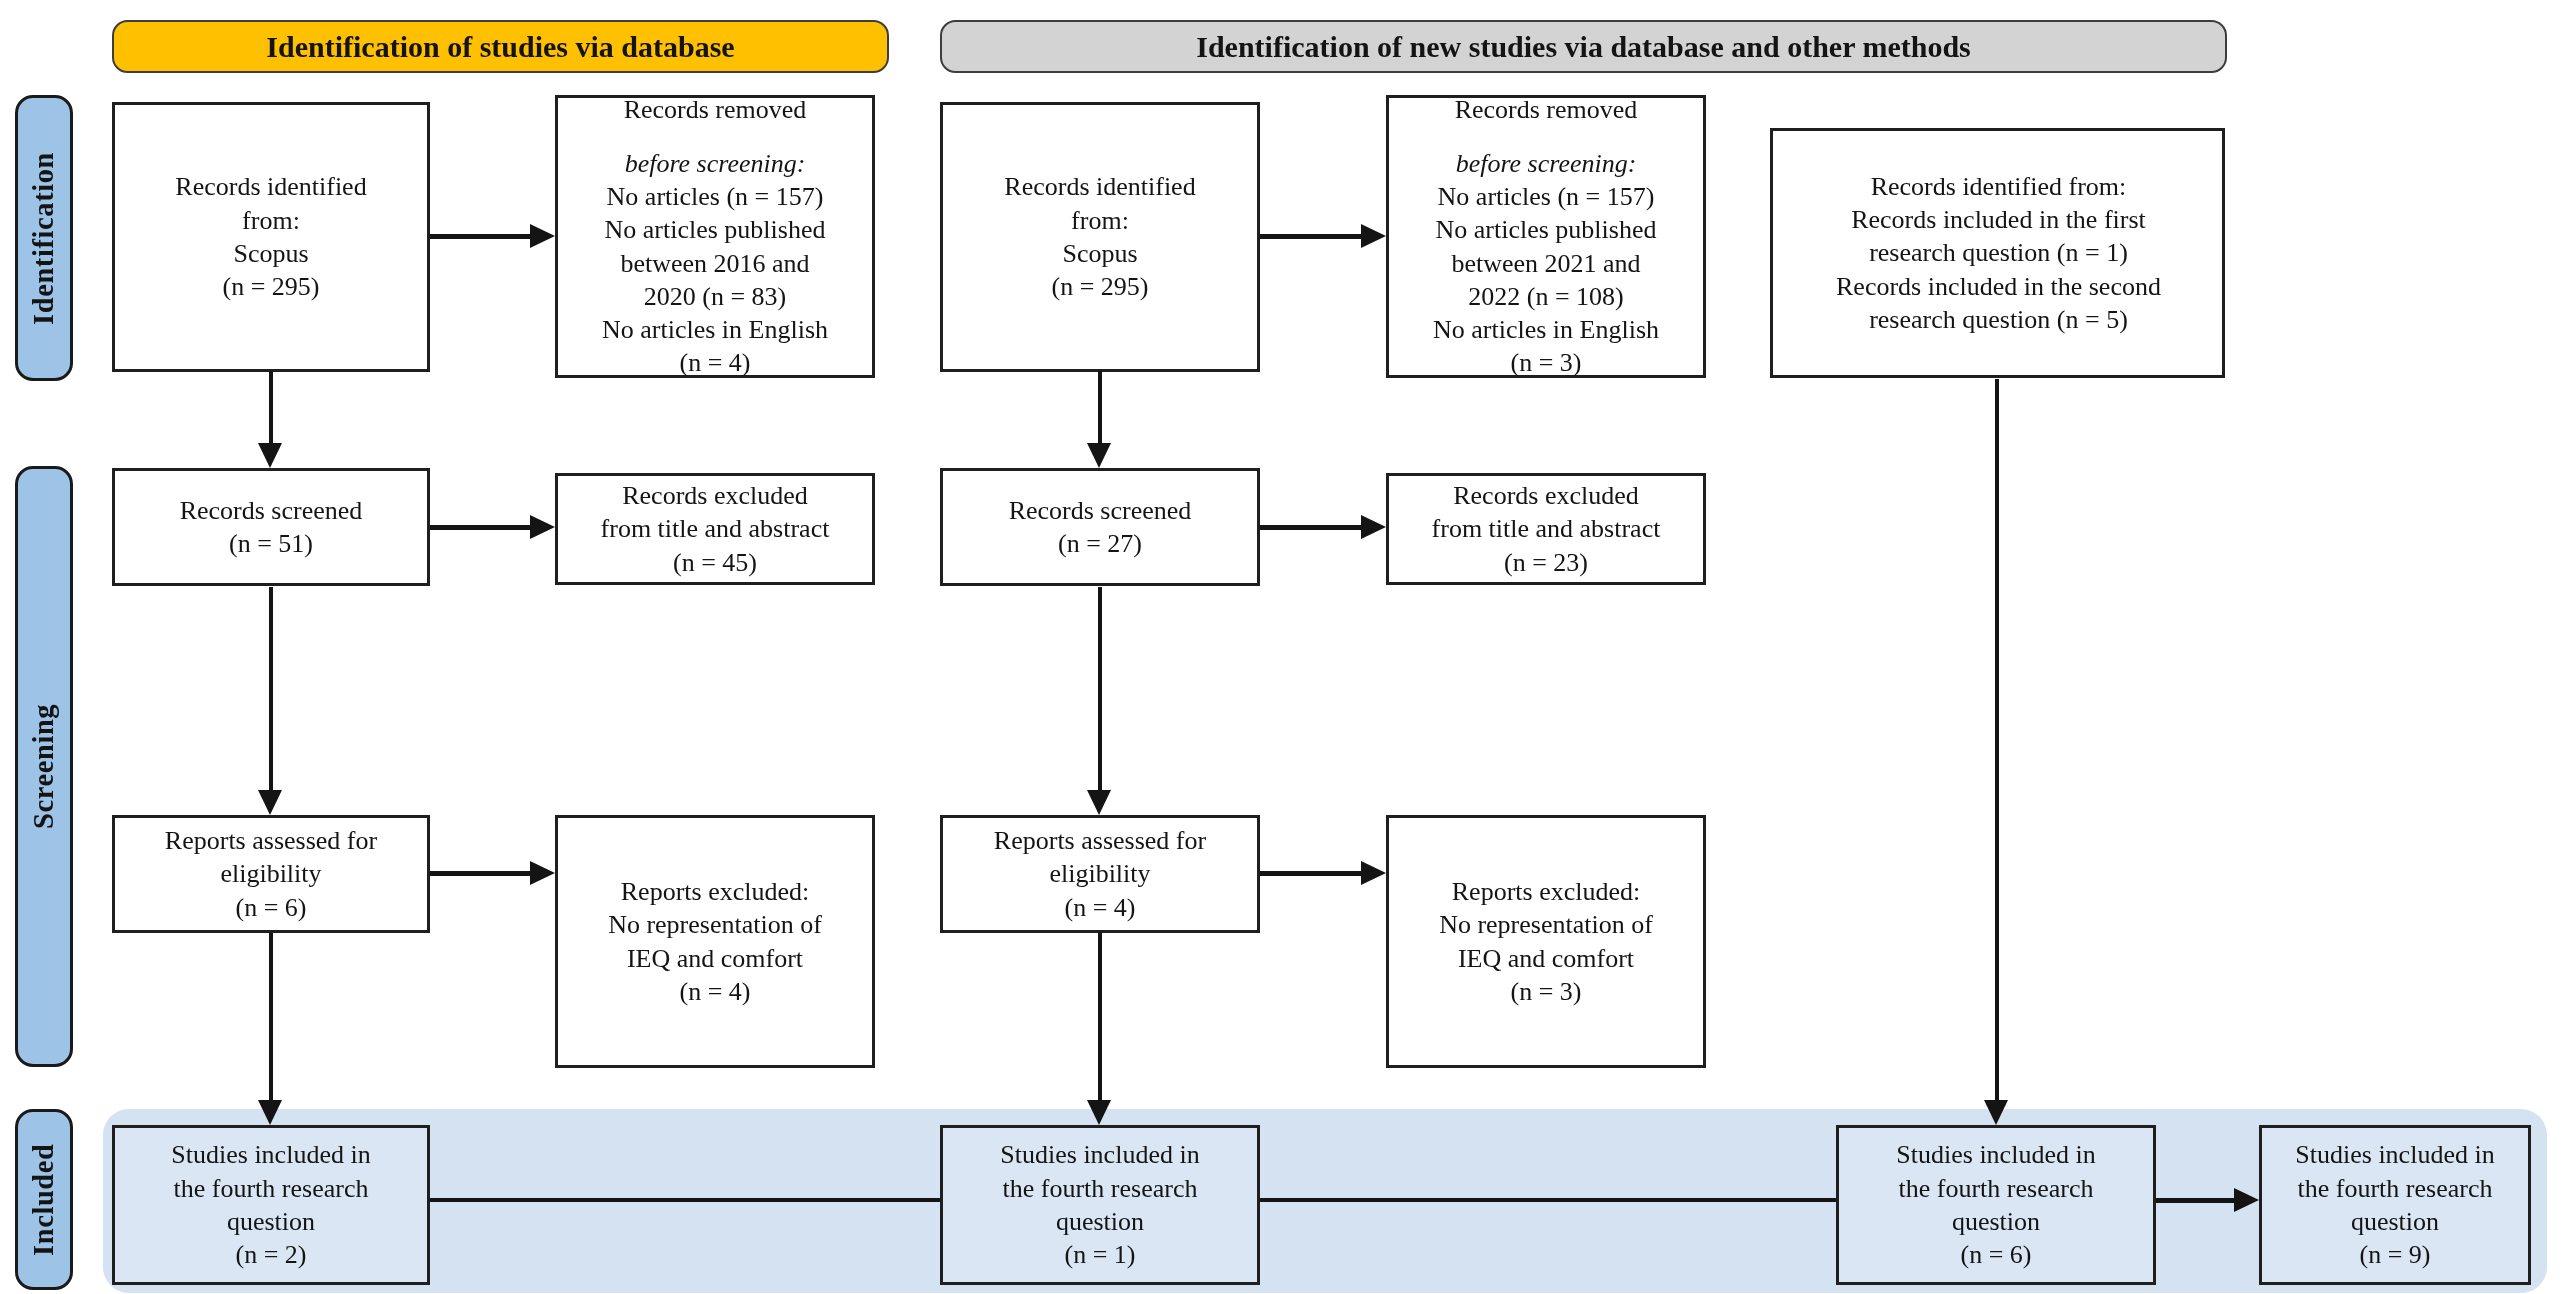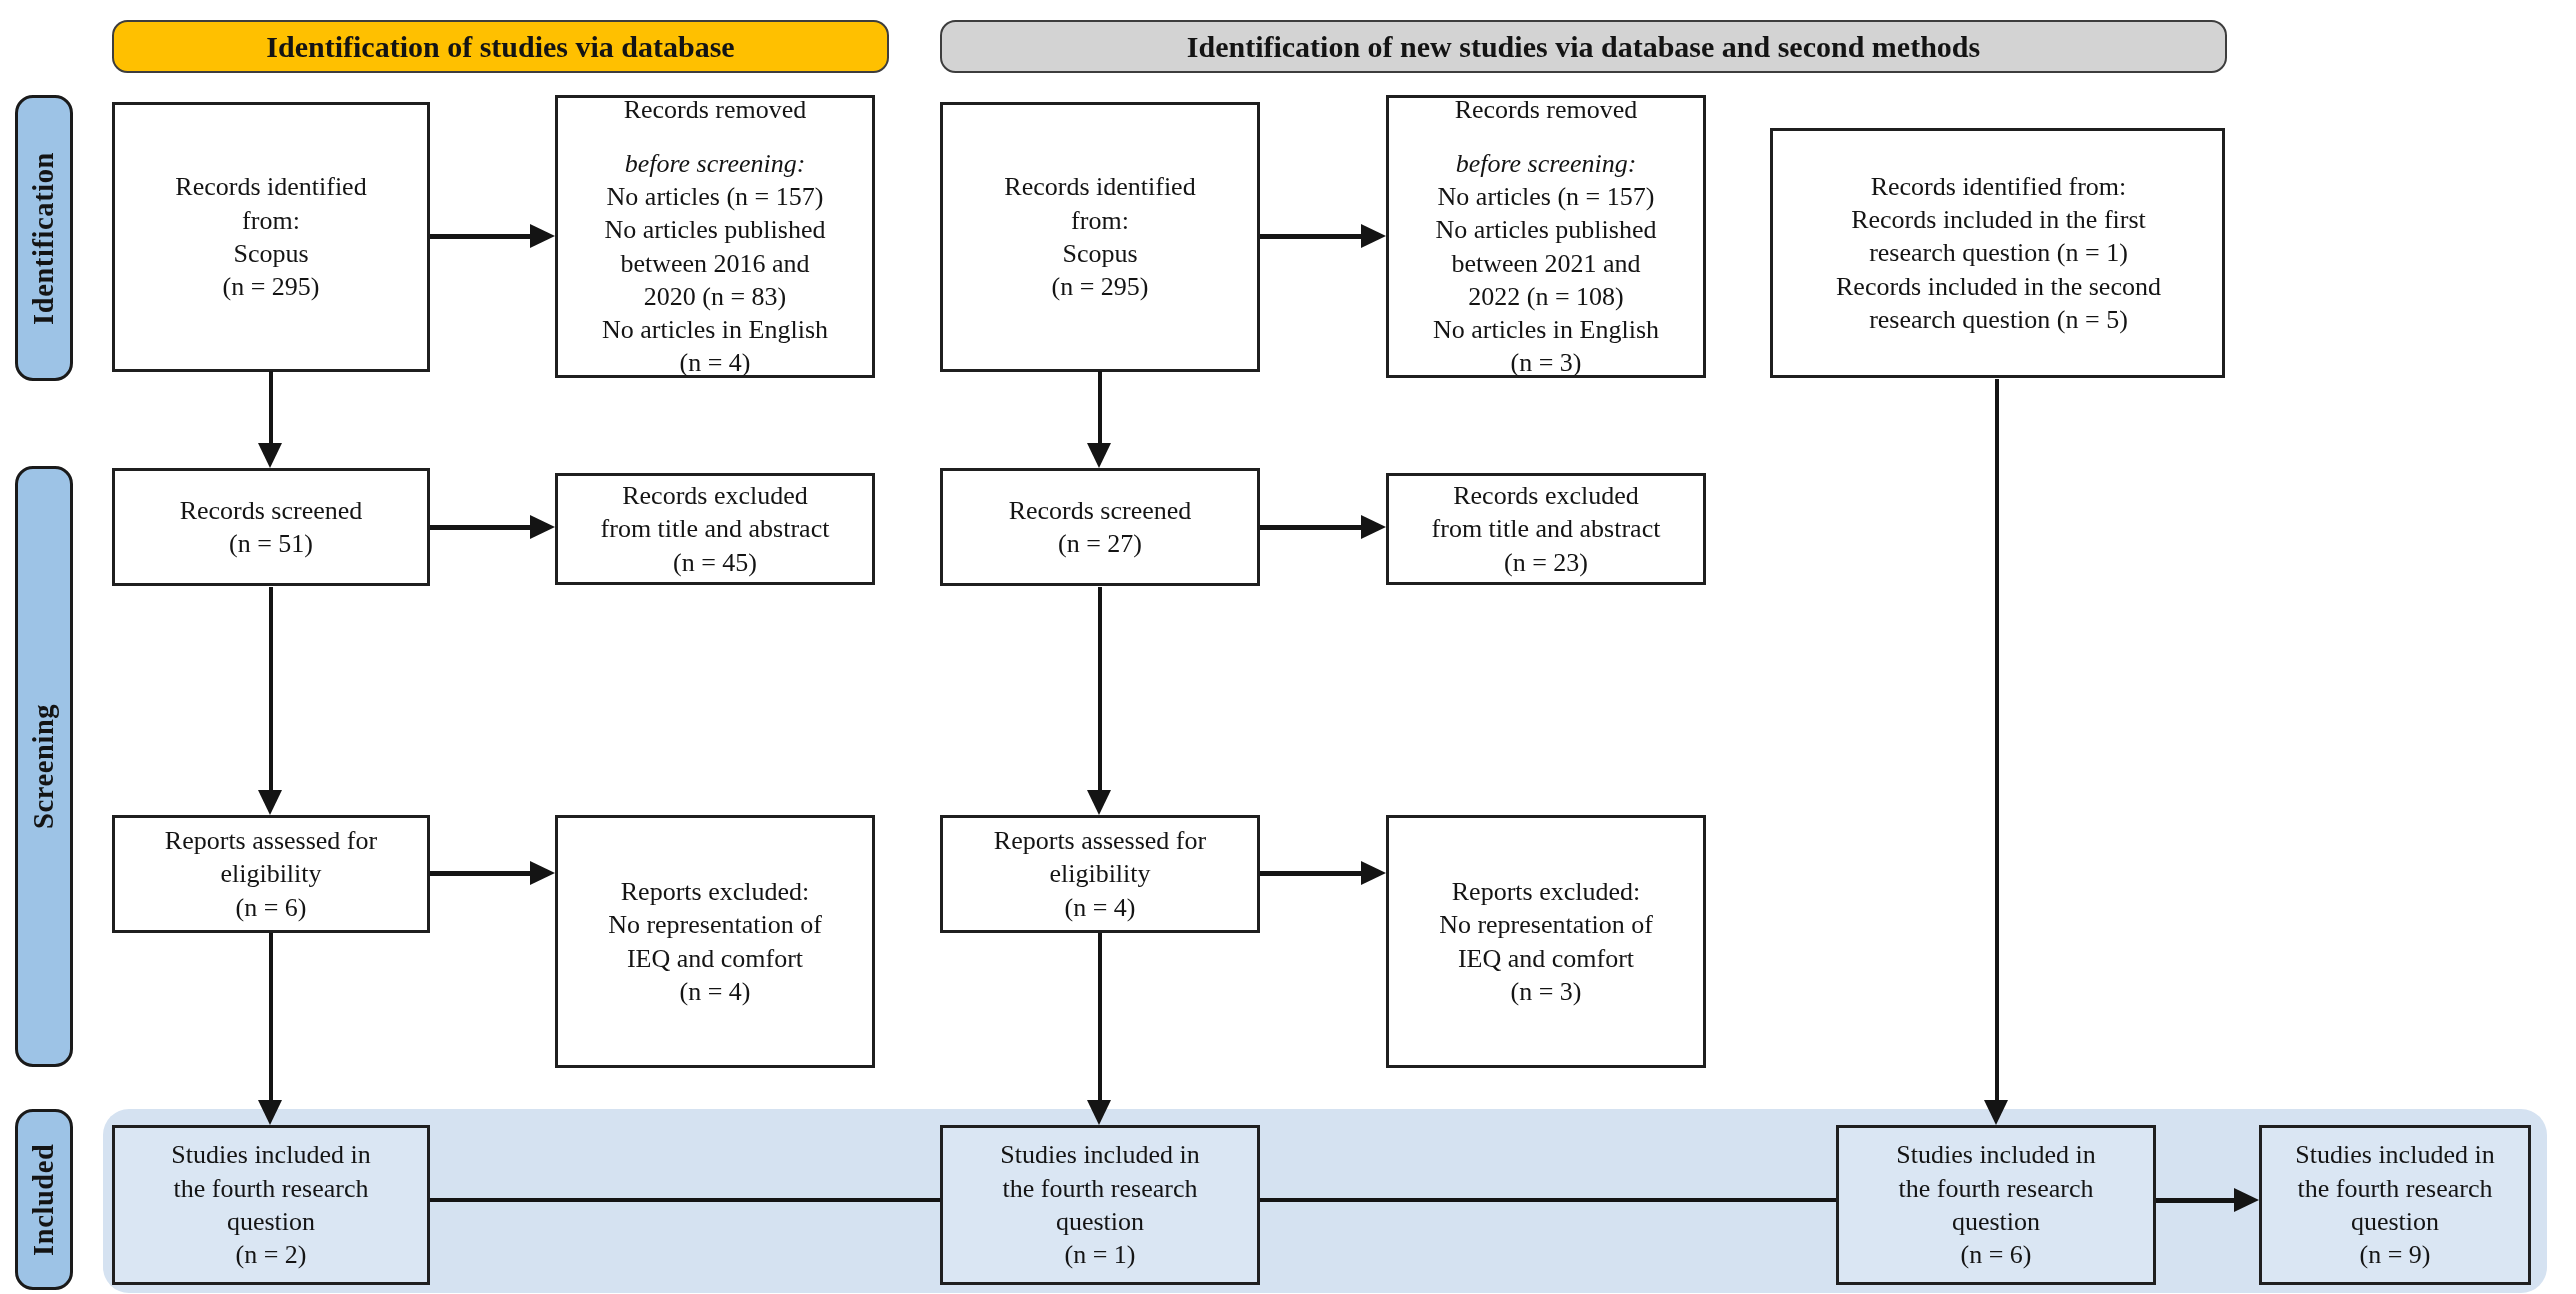--- a/index.html
+++ b/index.html
@@ -74,21 +74,21 @@
 </style>
 </head>
 <body>
 
 <div id="stage">
 
   <div class="banner banner-yellow" style="left:112px;top:20px;width:777px;height:53px;">
     <span>Identification of studies via database</span>
   </div>
   <div class="banner banner-gray" style="left:940px;top:20px;width:1287px;height:53px;">
-    <span>Identification of new studies via database and second methods</span>
+    <span>Identification of new studies via database and other methods</span>
   </div>
 
   <div class="side-label" style="left:15px;top:95px;width:58px;height:286px;">
     <span>Identification</span>
   </div>
   <div class="side-label" style="left:15px;top:466px;width:58px;height:601px;">
     <span>Screening</span>
   </div>
   <div class="side-label" style="left:15px;top:1109px;width:58px;height:181px;">
     <span>Included</span>

